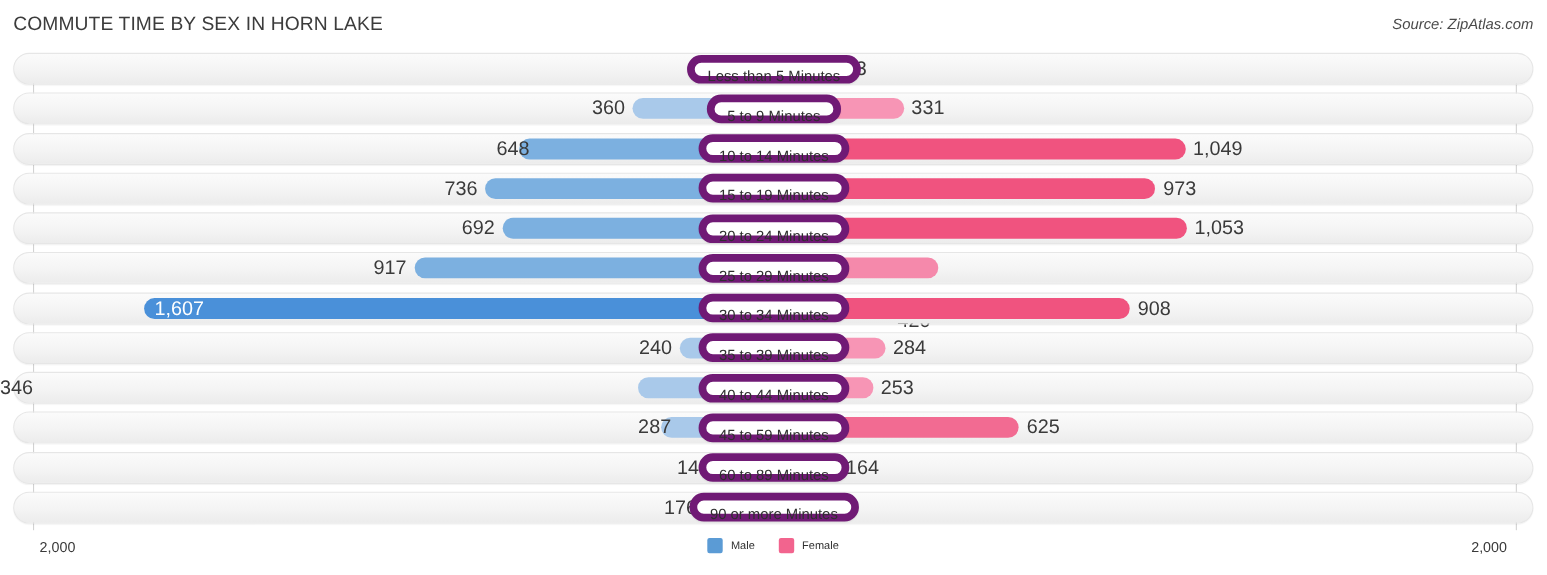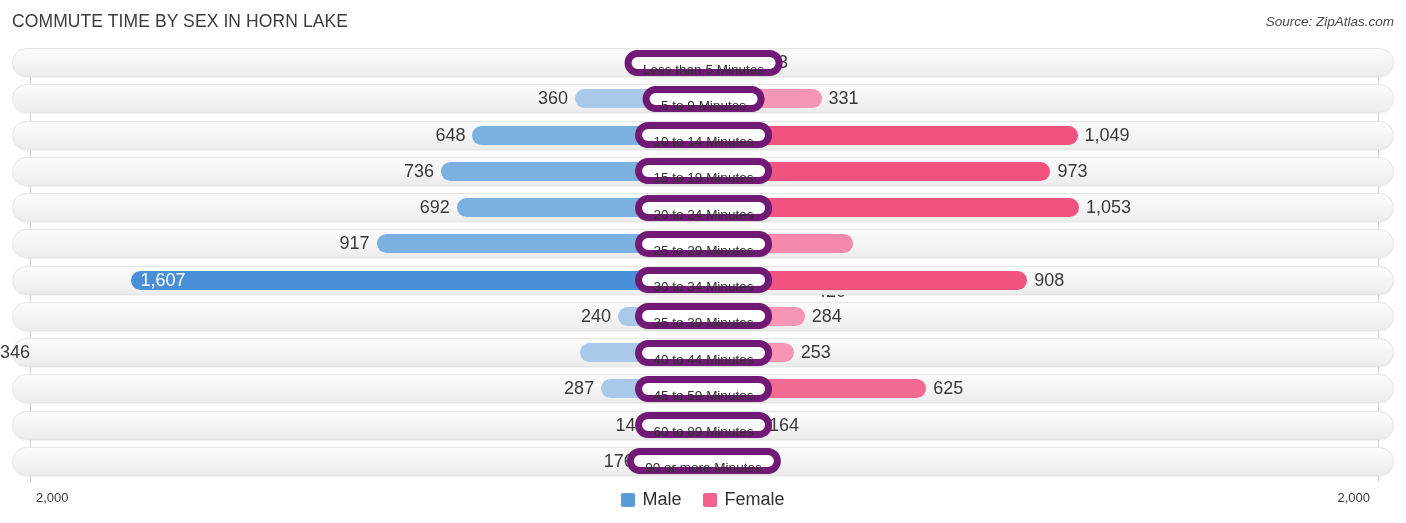--- a/index.html
+++ b/index.html
@@ -137,21 +137,21 @@
     left: 0; right: 0; top: 4px;
     display: flex;
     justify-content: center;
     align-items: center;
     gap: 22px;
   }
   .legend-item {
     display: flex;
     align-items: center;
     gap: 7px;
-    font-size: 18px;
+    font-size: 10px;
     color: #2f2f2f;
   }
   .legend-swatch {
     width: 14px; height: 14px;
     border-radius: 2px;
     display: inline-block;
   }
 </style>
 </head>
 <body>
@@ -177,21 +177,21 @@
         <div class="track"></div>
         <div class="bar male" style="left: 575.137px; width: 128.363px; background: rgb(169, 201, 234);"></div>
         <div class="bar-value" style="left: 0px; width: 568.137px; text-align: right;">360</div>
         <div class="bar female" style="left: 703.5px; width: 118.023px; background: rgb(247, 149, 181);"></div>
         <div class="bar-value" style="left: 828.523px;">331</div>
         <div class="cat-pill" style="left: 703.5px;">5 to 9 Minutes</div>
       </div>
       <div class="row">
         <div class="track"></div>
         <div class="bar male" style="left: 472.446px; width: 231.054px; background: rgb(124, 176, 224);"></div>
-        <div class="bar-value" style="left: 0px; width: 465.446px; text-align: right;">648</div>
+        <div class="bar-value" style="left: 16px; width: 465.446px; text-align: right;">648</div>
         <div class="bar female" style="left: 703.5px; width: 374.037px; background: rgb(240, 83, 127);"></div>
         <div class="bar-value" style="left: 1084.54px;">1,049</div>
         <div class="cat-pill" style="left: 703.5px;">10 to 14 Minutes</div>
       </div>
       <div class="row">
         <div class="track"></div>
         <div class="bar male" style="left: 441.068px; width: 262.432px; background: rgb(124, 176, 224);"></div>
         <div class="bar-value" style="left: 0px; width: 434.068px; text-align: right;">736</div>
         <div class="bar female" style="left: 703.5px; width: 346.938px; background: rgb(240, 83, 127);"></div>
         <div class="bar-value" style="left: 1057.44px;">973</div>
@@ -233,21 +233,21 @@
         <div class="track"></div>
         <div class="bar male" style="left: 580.129px; width: 123.371px; background: rgb(169, 201, 234);"></div>
         <div class="bar-value" style="left: 0px; width: 573.129px; text-align: left;">346</div>
         <div class="bar female" style="left: 703.5px; width: 90.211px; background: rgb(247, 149, 181);"></div>
         <div class="bar-value" style="left: 800.711px;">253</div>
         <div class="cat-pill" style="left: 703.5px;">40 to 44 Minutes</div>
       </div>
       <div class="row">
         <div class="track"></div>
         <div class="bar male" style="left: 601.166px; width: 102.334px; background: rgb(169, 201, 234);"></div>
-        <div class="bar-value" style="left: 0px; width: 594.166px; text-align: right;">287</div>
+        <div class="bar-value" style="left: 16px; width: 594.166px; text-align: right;">287</div>
         <div class="bar female" style="left: 703.5px; width: 222.853px; background: rgb(242, 107, 146);"></div>
         <div class="bar-value" style="left: 933.353px;">625</div>
         <div class="cat-pill" style="left: 703.5px;">45 to 59 Minutes</div>
       </div>
       <div class="row">
         <div class="track"></div>
         <div class="bar male" style="left: 652.511px; width: 50.9888px; background: rgb(169, 201, 234);"></div>
         <div class="bar-value" style="left: 0px; width: 645.511px; text-align: right;">143</div>
         <div class="bar female" style="left: 703.5px; width: 58.4767px; background: rgb(247, 181, 204);"></div>
         <div class="bar-value" style="left: 768.977px;">164</div>

